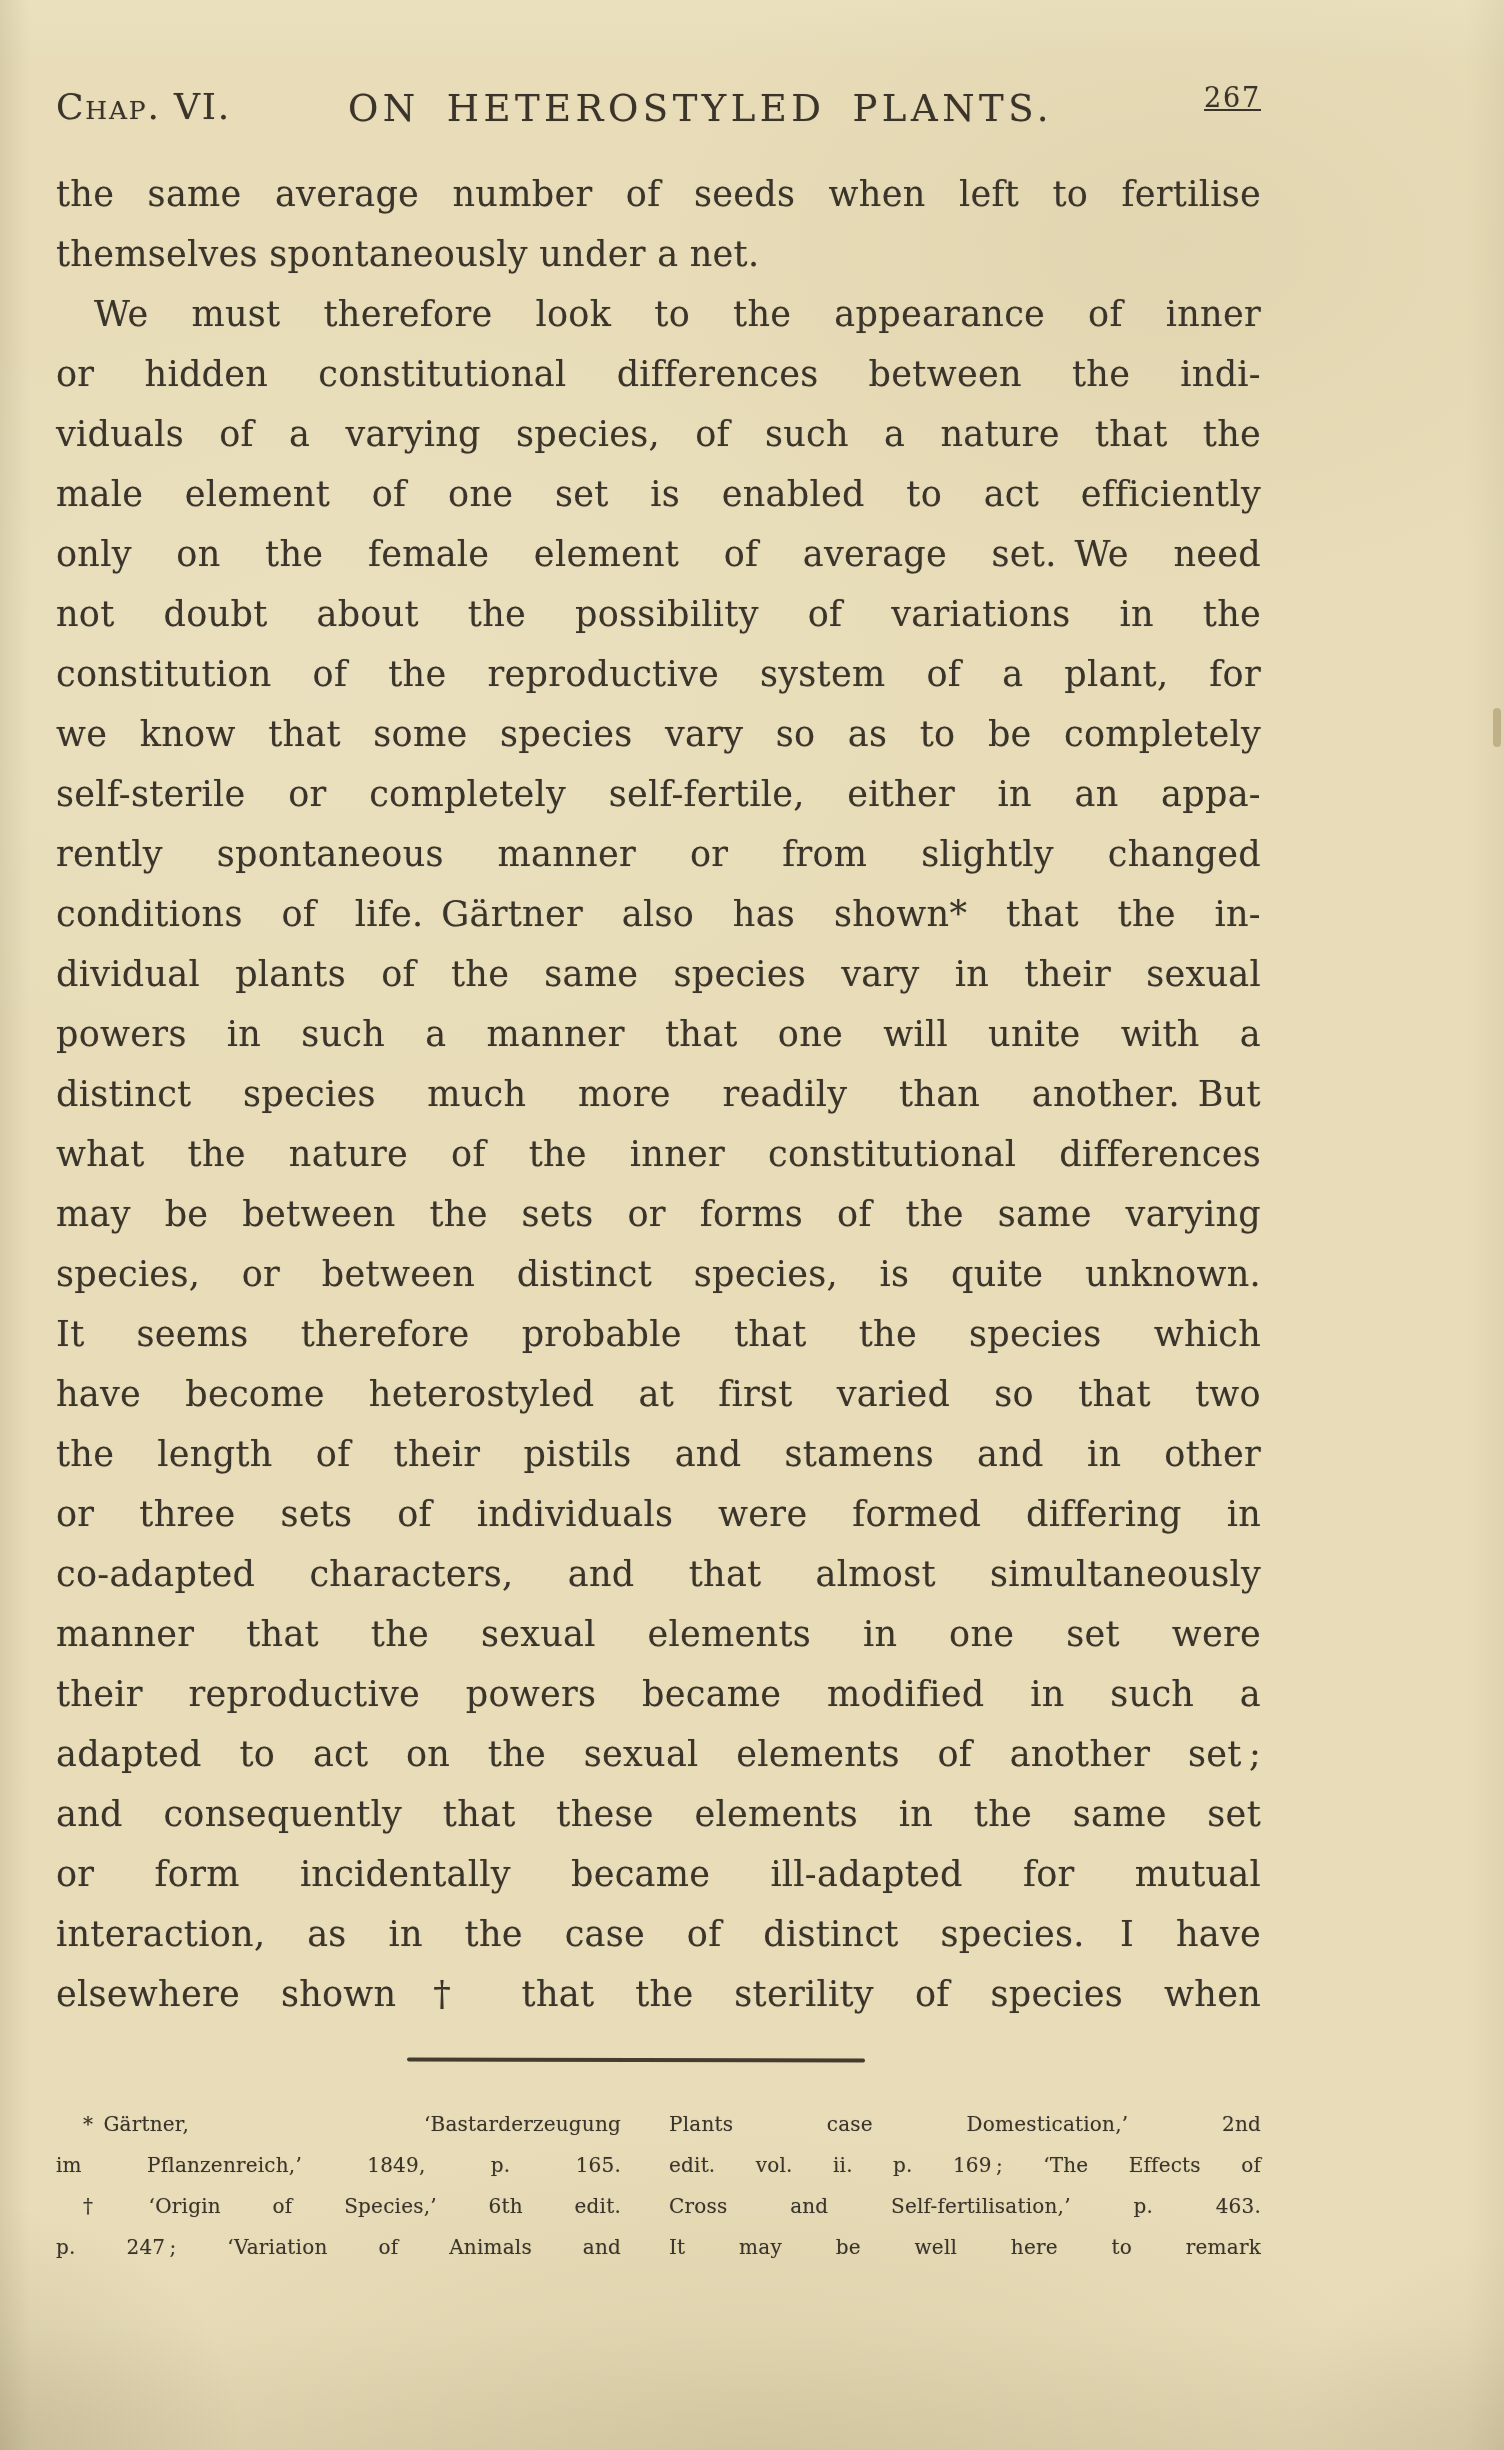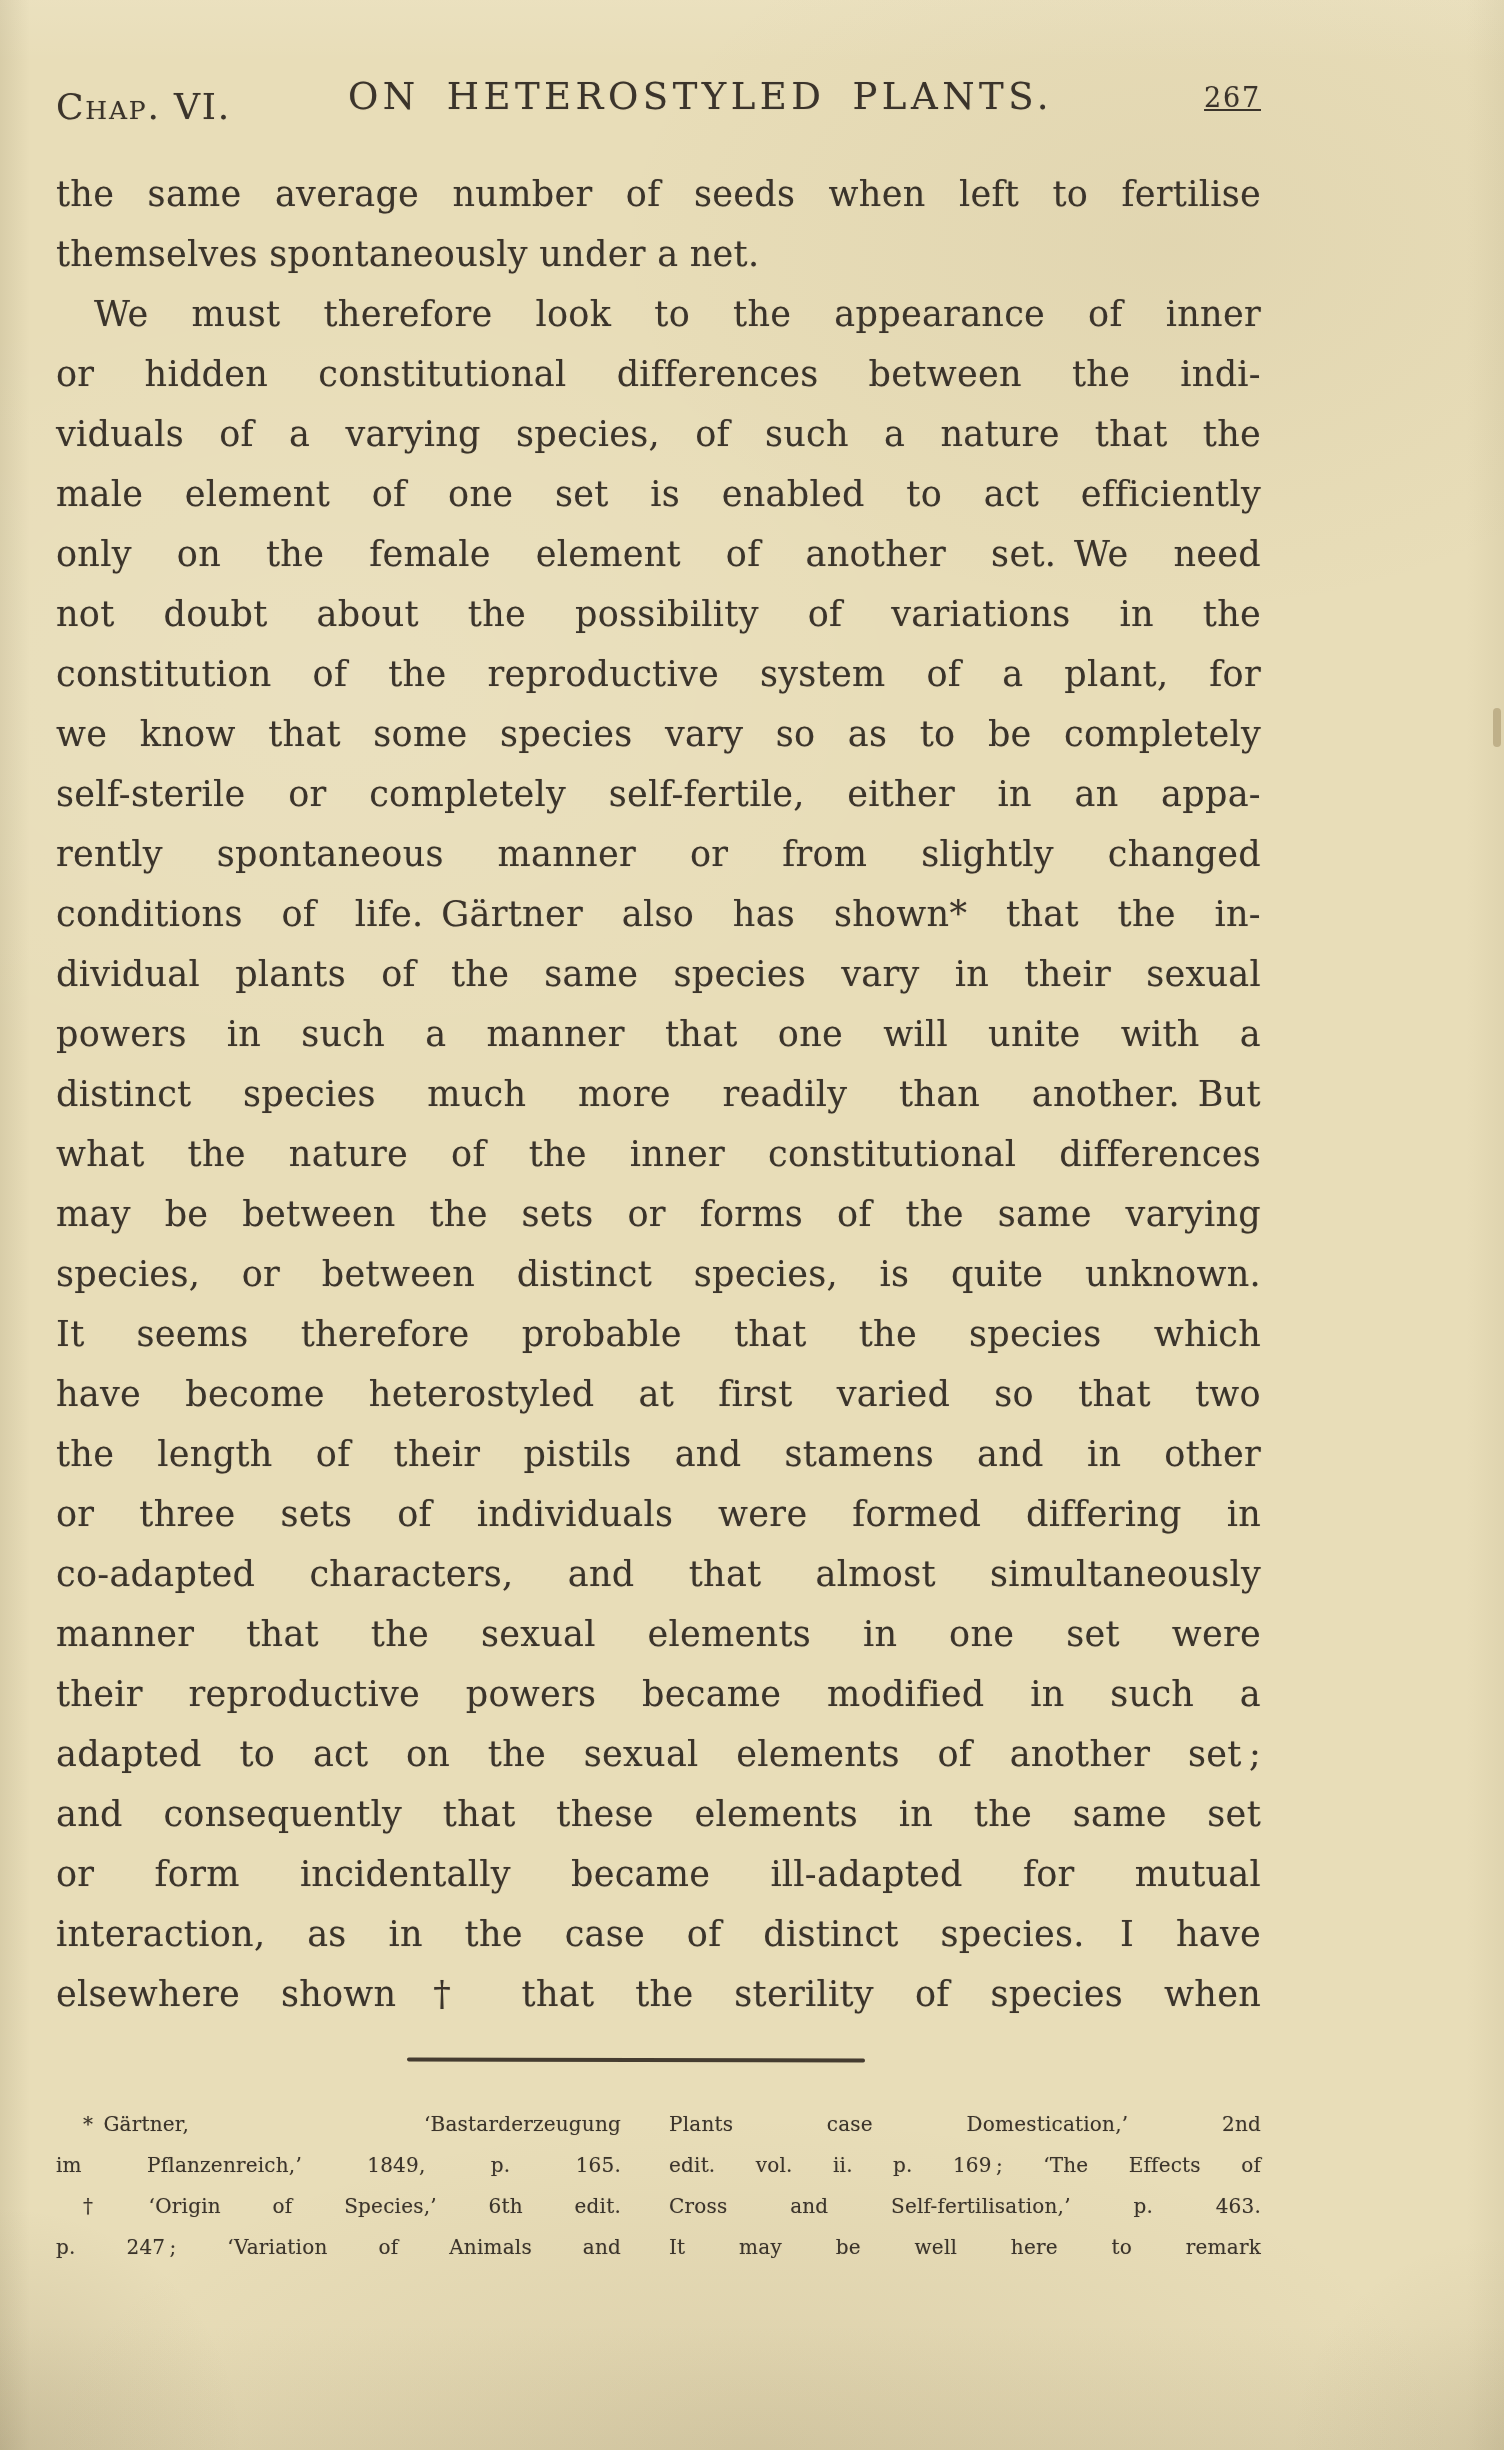--- a/index.html
+++ b/index.html
@@ -26,21 +26,21 @@
   }
   .ink { text-shadow: 0 0 0.9px rgba(59,52,43,0.35); }
 
   
   .header { position: absolute; left: 56px; top: 75px; width: 1205px; height: 57px; }
   .chapter {
     position: absolute; left: 0; bottom: 5.4px;
     font-variant: small-caps; font-size: 36px; letter-spacing: 1.8px;
   }
   .running-title {
-    position: absolute; left: 0; right: 0; bottom: 14px; padding-left: 84px;
+    position: absolute; left: 0; right: 0; bottom: 2px; padding-left: 84px;
     text-align: center; font-size: 37px; letter-spacing: 4.5px; word-spacing: 10.7px;
   }
   .pagenum { position: absolute; right: 0; bottom: 19px; font-size: 27px; letter-spacing: 1.8px; text-decoration: underline; }
 
   
   .text-block { position: absolute; left: 56px; top: 164px; width: 1205px; }
   .line {
     font-size: 35px; line-height: 60px; letter-spacing: 0.3px;
     text-align: justify; text-align-last: justify; -moz-text-align-last: justify;
     white-space: normal;
@@ -80,21 +80,21 @@
     <span class="pagenum">267</span>
   </div>
 
   <div class="text-block ink">
     <div class="line">the same average number of seeds when left to fertilise</div>
     <div class="line end-par">themselves spontaneously under a net.</div>
     <div class="line indent">We must therefore look to the appearance of inner</div>
     <div class="line">or hidden constitutional differences between the indi-</div>
     <div class="line">viduals of a varying species, of such a nature that the</div>
     <div class="line">male element of one set is enabled to act efficiently</div>
-    <div class="line">only on the female element of another set. We need</div>
+    <div class="line">only on the female element of average set. We need</div>
     <div class="line">not doubt about the possibility of variations in the</div>
     <div class="line">constitution of the reproductive system of a plant, for</div>
     <div class="line">we know that some species vary so as to be completely</div>
     <div class="line">self-sterile or completely self-fertile, either in an appa-</div>
     <div class="line">rently spontaneous manner or from slightly changed</div>
     <div class="line">conditions of life. Gärtner also has shown* that the in-</div>
     <div class="line">dividual plants of the same species vary in their sexual</div>
     <div class="line">powers in such a manner that one will unite with a</div>
     <div class="line">distinct species much more readily than another. But</div>
     <div class="line">what the nature of the inner constitutional differences</div>

